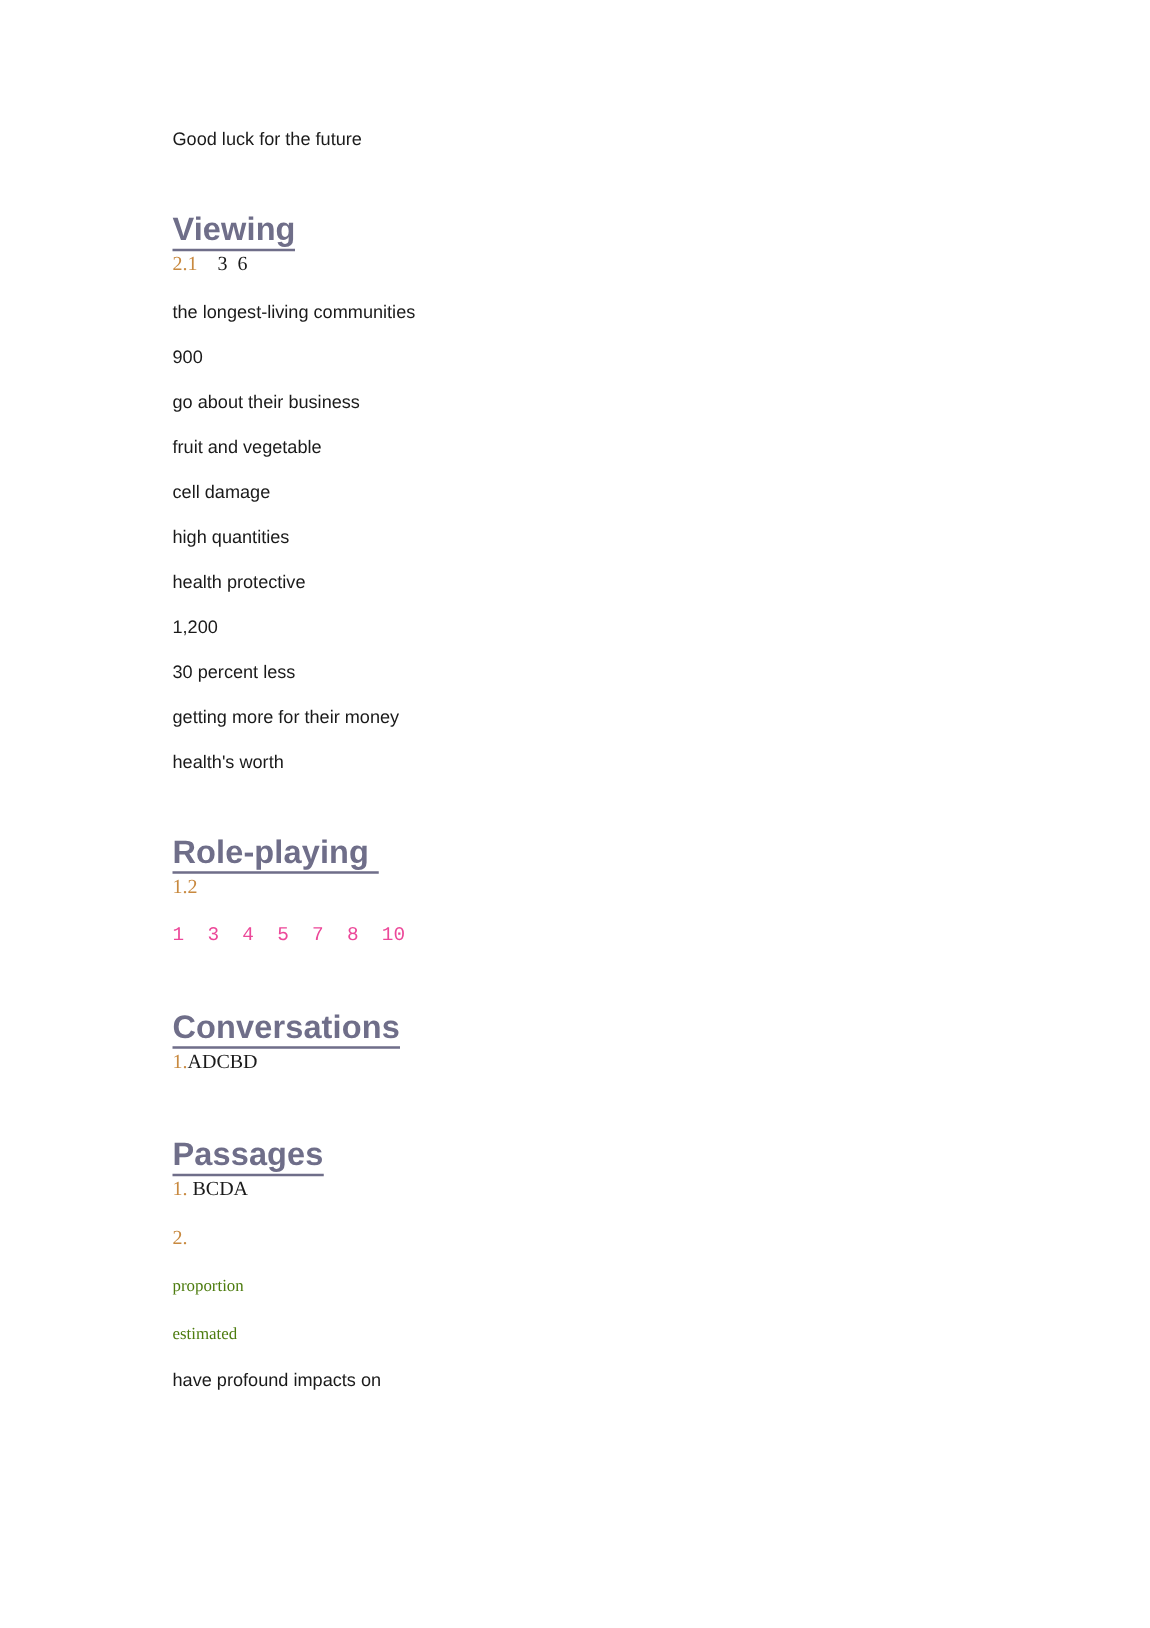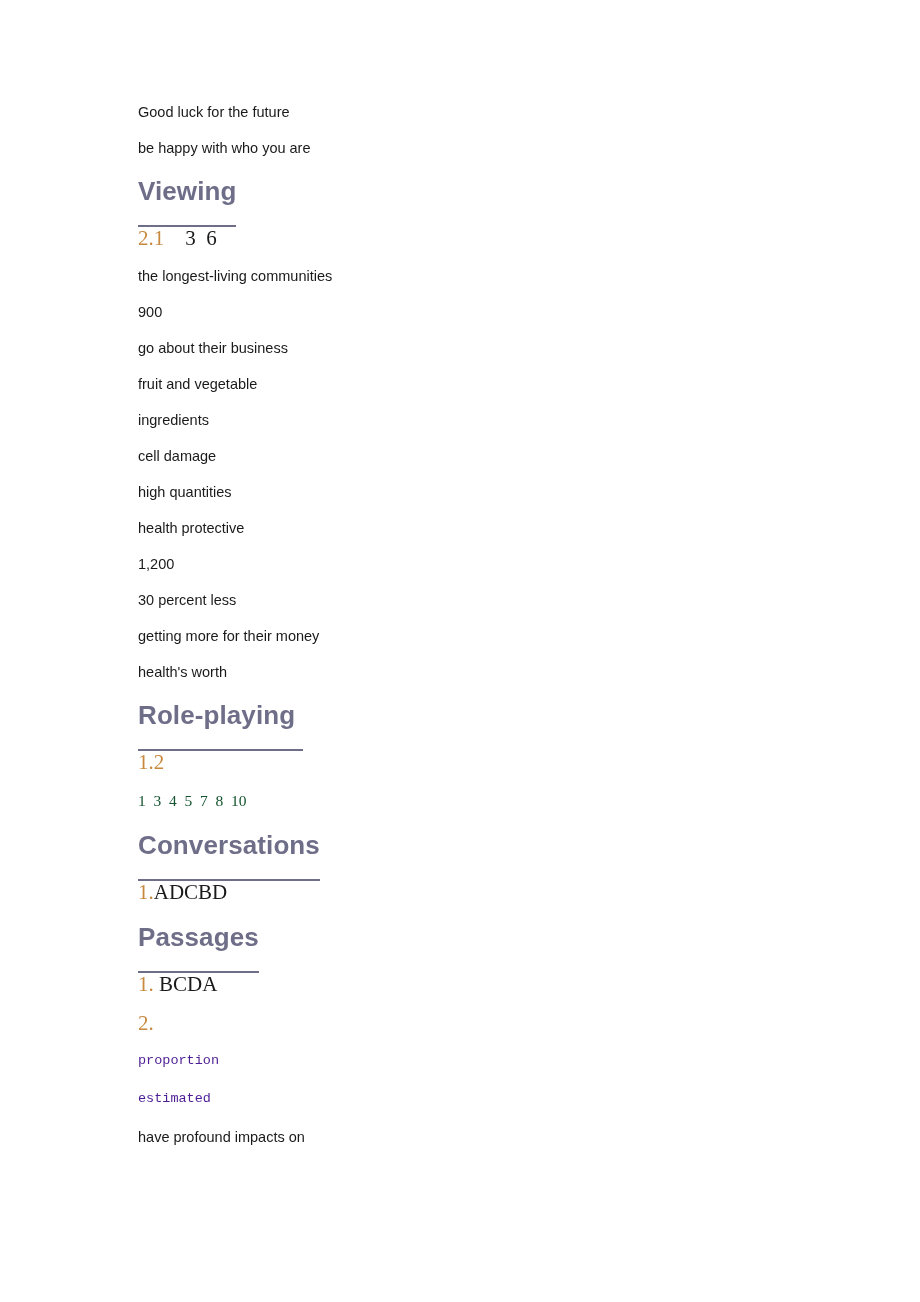--- a/index.html
+++ b/index.html
@@ -37,60 +37,61 @@
     font-family: "Liberation Sans", sans-serif;
     font-size: 14.5px;
     line-height: 16px;
     color: #1a1a1a;
     margin: 0 0 20px 0;
     white-space: pre-wrap;
   }
 
   
   .p-serif {
-    font-family: Liberation Serif, serif;
+    font-family: Liberation Mono, monospace;
     font-size: 15.5px;
     line-height: 17px;
-    color: #14532d;
+    color: #ec4899;
     margin: 0 0 21px 0;
     white-space: pre-wrap;
   }
 
   
   .p-mono {
-    font-family: Liberation Mono, monospace;
+    font-family: Liberation Serif, serif;
     font-size: 13.5px;
     line-height: 16px;
-    color: #4c1d95;
+    color: #4d7c0f;
     margin: 16px 0 22px 0;
     white-space: pre-wrap;
   }
 
   
   .heading {
     font-family: "Liberation Sans", sans-serif;
     font-size: 26px;
     font-weight: bold;
     color: #6f6e89;
     letter-spacing: 0.1px;
     line-height: 30px;
     margin: 8px 0 1px 0;
     display: block;
   }
   .heading .htext {
     display: inline-block;
     border-bottom: 2px solid #6f6e89;
-    padding-bottom: 19px;
+    padding-bottom: 1px;
     white-space: pre;
+    margin-top: 28px;
   }
 
   
   .ans-line {
     font-family: "Liberation Serif", serif;
-    font-size: 21px;
+    font-size: 16px;
     line-height: 18px;
     margin: 2px 0 21px 0;
     color: #1a1a1a;
     white-space: pre;
   }
   .num {
     color: #c8893f;
     font-family: "Liberation Serif", serif;
   }
   .rest {
@@ -104,36 +105,34 @@
   }
 </style>
 </head>
 <body>
 
 <div class="page">
   <div class="content">
 
     <p class="p-sans">Good luck for the future</p>
 
-    <p class="p-sans">be happy with who you are</p>
 
     <h2 class="heading"><span class="htext">Viewing</span></h2>
 
     <p class="ans-line after-heading"><span class="num">2.1</span><span class="rest">    3  6</span></p>
 
 
     <p class="p-sans">the longest-living communities</p>
 
     <p class="p-sans">900</p>
 
     <p class="p-sans">go about their business</p>
 
     <p class="p-sans">fruit and vegetable</p>
 
-    <p class="p-sans">ingredients</p>
 
     <p class="p-sans">cell damage</p>
 
     <p class="p-sans">high quantities</p>
 
     <p class="p-sans">health protective</p>
 
     <p class="p-sans">1,200</p>
 
     <p class="p-sans">30 percent less</p>

